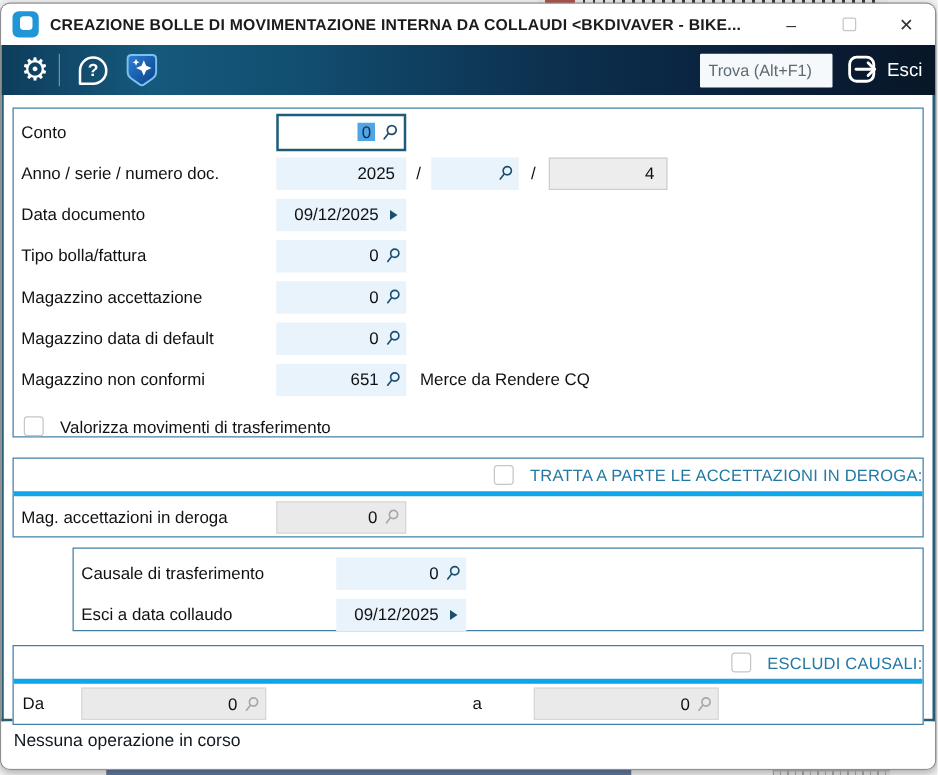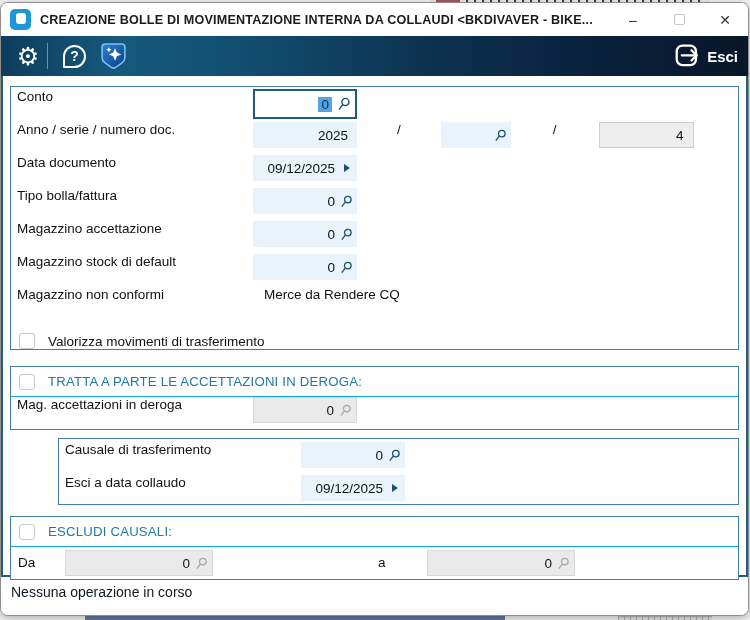--- a/index.html
+++ b/index.html
@@ -45,32 +45,32 @@
   .tb-icon { display:flex; align-items:center; justify-content:center; cursor:pointer; }
   .gear { color:#fff; font-size:25px; line-height:1; width:34px; }
   .tb-sep { width:1px; height:26px; background:rgba(255,255,255,.4); margin:0 8px 0 2px; }
   .help-circle { width:23px; height:23px; border:2px solid #fff; border-radius:50% 50% 50% 4%;
     color:#fff; font-size:14px; font-weight:bold; display:flex; align-items:center; justify-content:center; margin:0 7px; }
   .ai-btn { margin:0 7px; }
   .tb-right { margin-left:auto; display:flex; align-items:center; gap:12px; }
   .find-input { width:106px; height:27px; background:#f6f9fb; border:none; border-radius:1px;
     font-family:"Liberation Sans",sans-serif; font-size:13px; color:#3c474e; padding:0 7px; outline:none; }
   .find-input::placeholder { color:#5d6a73; opacity:1; }
-  .exit-btn { display:flex; align-items:center; gap:7px; color:#fff; font-size:15px; cursor:pointer;font-weight:bold; }
+  .exit-btn { display:flex; align-items:center; gap:7px; color:#fff; font-size:15px; cursor:pointer; }
 
   
   .form-frame { flex:1; position:relative; background:#fff;
     border-left:2px solid #265e78; border-right:2px solid #265e78; border-bottom:2px solid #265e78; }
   .section { position:absolute; left:7px; right:7px; border:1px solid #4480a6; background:#fff; }
   .s1 { top:10px; height:264px; padding-top:2px; }
   .s2 { top:290px; height:64px; }
   .s3 { top:362px; height:67px; padding-top:3px;margin-left:48px; }
   .s4 { top:440px; height:64px; }
 
-  .frow { height:33px; display:flex; align-items:flex-start; padding-left:6px;gap:32px; }
+  .frow { height:33px; display:flex; align-items:center; padding-left:6px; }
   .flabel { width:204px; font-size:13.5px; color:#111; flex:none; }
   .field { height:26px; background:#e9f3fb; display:flex; align-items:center; padding:0 4px 0 6px; }
   .fval { flex:1; text-align:right; font-size:13.5px; color:#111; padding-right:5px;
     white-space:nowrap; overflow:hidden; }
   .mag { flex:none; color:#1c4f6e; }
   .w104 { width:104px; } .w70 { width:70px; } .w95 { width:95px; } .w148 { width:148px; }
 
   .field.focused { height:30px; background:#fff; border:2px solid #1d5c7a; }
   .sel { background:#51a5e5; color:#0b2d4a; padding:0 3px; font-size:13.5px; }
   .field.focused .fval { display:flex; justify-content:flex-end; align-items:center; }
@@ -83,21 +83,21 @@
     border-bottom:4.5px solid transparent; margin:0 3px 0 4px; flex:none; }
 
   .slash { font-size:13.5px; color:#111; margin:0 8px; }
   .slash2 { font-size:13.5px; color:#111; margin:0 10px; }
   .fdesc { font-size:13.5px; color:#111; margin-left:11px; }
 
   .checkbox { width:16px; height:16px; border:1px solid #c2c8cc; border-radius:3px; background:#fff; flex:none; cursor:pointer; }
   .cb-row { height:26px; display:flex; align-items:flex-end; padding-left:8px; margin-top:3px; }
   .cb-label { font-size:13.5px; color:#111; margin-left:13px; }
 
-  .sec-header { height:30px; display:flex; align-items:center; padding-left:8px; border-bottom:1px solid #0ea5e9; }
+  .sec-header { height:30px; display:flex; align-items:center; padding-left:8px; border-bottom:4px solid #0ea5e9;justify-content:flex-end; }
   .hlabel { font-size:13.2px; color:#2279a4; margin-left:13px; letter-spacing:.2px; }
 
   .range-row { height:33px; position:relative; }
   .range-row .rl { position:absolute; font-size:13.5px; color:#111; top:8px; }
   .range-row .rf { position:absolute; top:3px; }
   .da-label { left:7px;text-align:right; } .da-field { left:54px; } .a-label { left:367px; } .a-field { left:416px; }
 
   
   .statusbar { height:38px; min-height:38px; background:#fff; padding:7px 0 0 10px;
     font-size:14px; color:#101820; }
@@ -155,20 +155,21 @@
             <stop offset="0" stop-color="#2d7fd8"></stop>
               <stop offset="1" stop-color="#0a3f85"></stop>
           </linearGradient>
         </defs>
         <path d="M5 2 L21 2 Q24 2 24 5 L24 15 Q24 18 21.5 19.8 L14.8 24.6 Q13 25.8 11.2 24.6 L4.5 19.8 Q2 18 2 15 L2 5 Q2 2 5 2 Z" fill="url(#aigrad)" stroke="#79c2f0" stroke-width="1.5"></path>
         <path d="M14.5 6 L16.3 10.2 L20.5 12 L16.3 13.8 L14.5 18 L12.7 13.8 L8.5 12 L12.7 10.2 Z" fill="#fff"></path>
         <path d="M8.5 4.8 L9.3 6.7 L11.2 7.5 L9.3 8.3 L8.5 10.2 L7.7 8.3 L5.8 7.5 L7.7 6.7 Z" fill="#fff"></path>
       </svg>
     </div>
     <div class="tb-right">
+      <input class="find-input" type="text" placeholder="Trova (Alt+F1)" style="">
       <div class="exit-btn">
         <svg width="25" height="25" viewBox="0 0 22 22">
           <rect x="1.5" y="1.5" width="17" height="17" rx="5" fill="none" stroke="#fff" stroke-width="2"></rect>
           <line x1="6" y1="10" x2="19" y2="10" stroke="#fff" stroke-width="2" stroke-linecap="round"></line>
           <polyline points="14.5,5.5 19,10 14.5,14.5" fill="none" stroke="#fff" stroke-width="2" stroke-linecap="round" stroke-linejoin="round"></polyline>
         </svg>
         <span>Esci</span>
       </div>
     </div>
   </div>
@@ -223,30 +224,36 @@
       <div class="frow">
         <span class="flabel">Magazzino accettazione</span>
         <div class="field w104">
           <span class="fval">0</span>
           <svg class="mag" width="13" height="13">
               <use href="#mag-sym"></use>
             </svg>
         </div>
       </div>
       <div class="frow">
-        <span class="flabel">Magazzino stock di default</span>
+        <span class="flabel">Magazzino data di default</span>
         <div class="field w104">
           <span class="fval">0</span>
           <svg class="mag" width="13" height="13">
               <use href="#mag-sym"></use>
             </svg>
         </div>
       </div>
       <div class="frow">
         <span class="flabel">Magazzino non conformi</span>
+        <div class="field w104">
+          <span class="fval">651</span>
+          <svg class="mag" width="13" height="13">
+              <use href="#mag-sym"></use>
+            </svg>
+        </div>
         <span class="fdesc">Merce da Rendere CQ</span>
       </div>
       <div class="cb-row">
         <div class="checkbox"></div>
         <span class="cb-label">Valorizza movimenti di trasferimento</span>
       </div>
     </div>
 
     <div class="section s2">
       <div class="sec-header">

